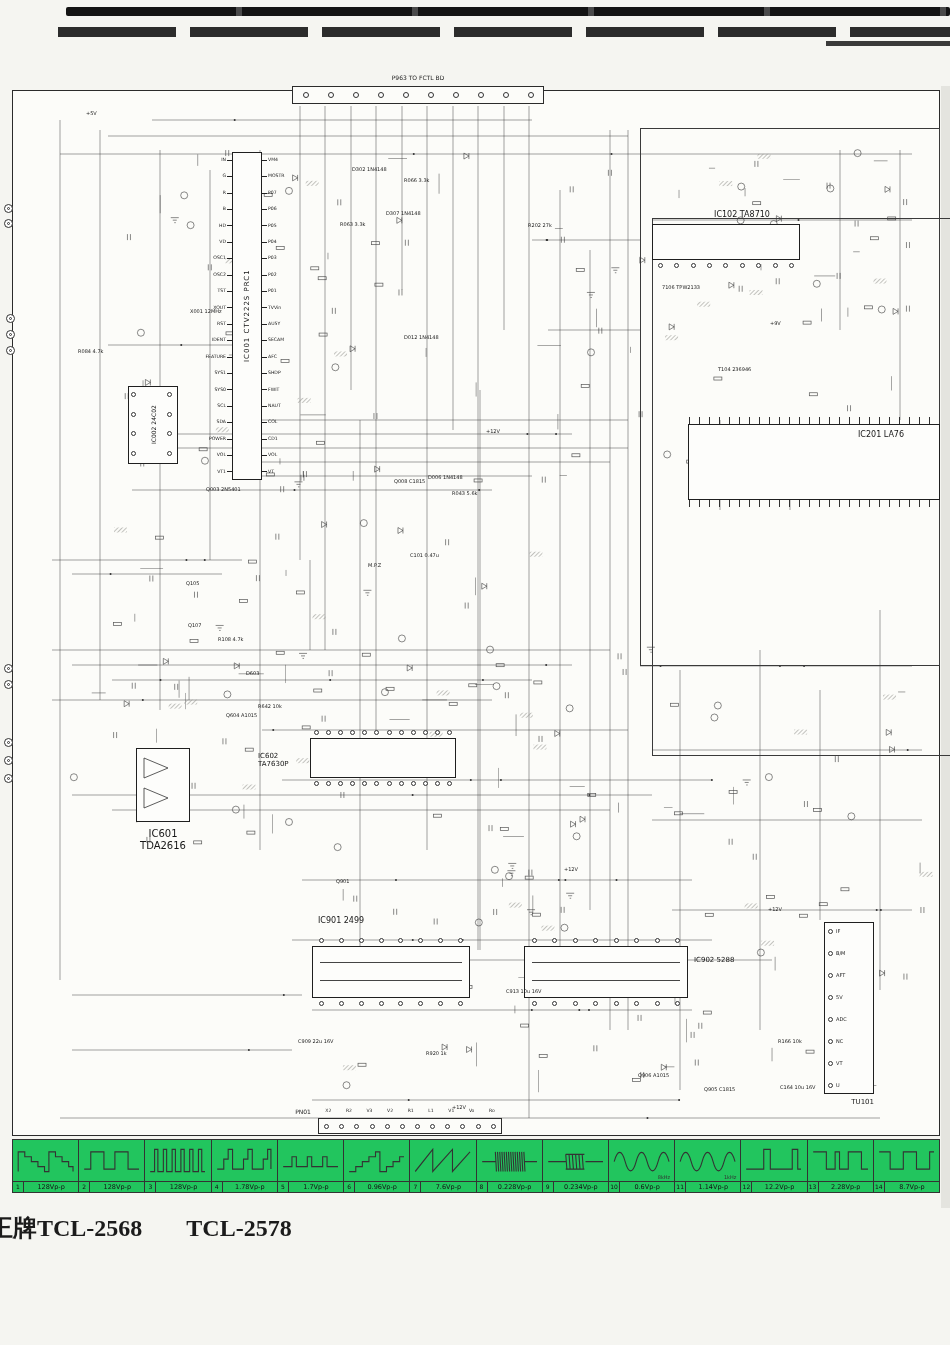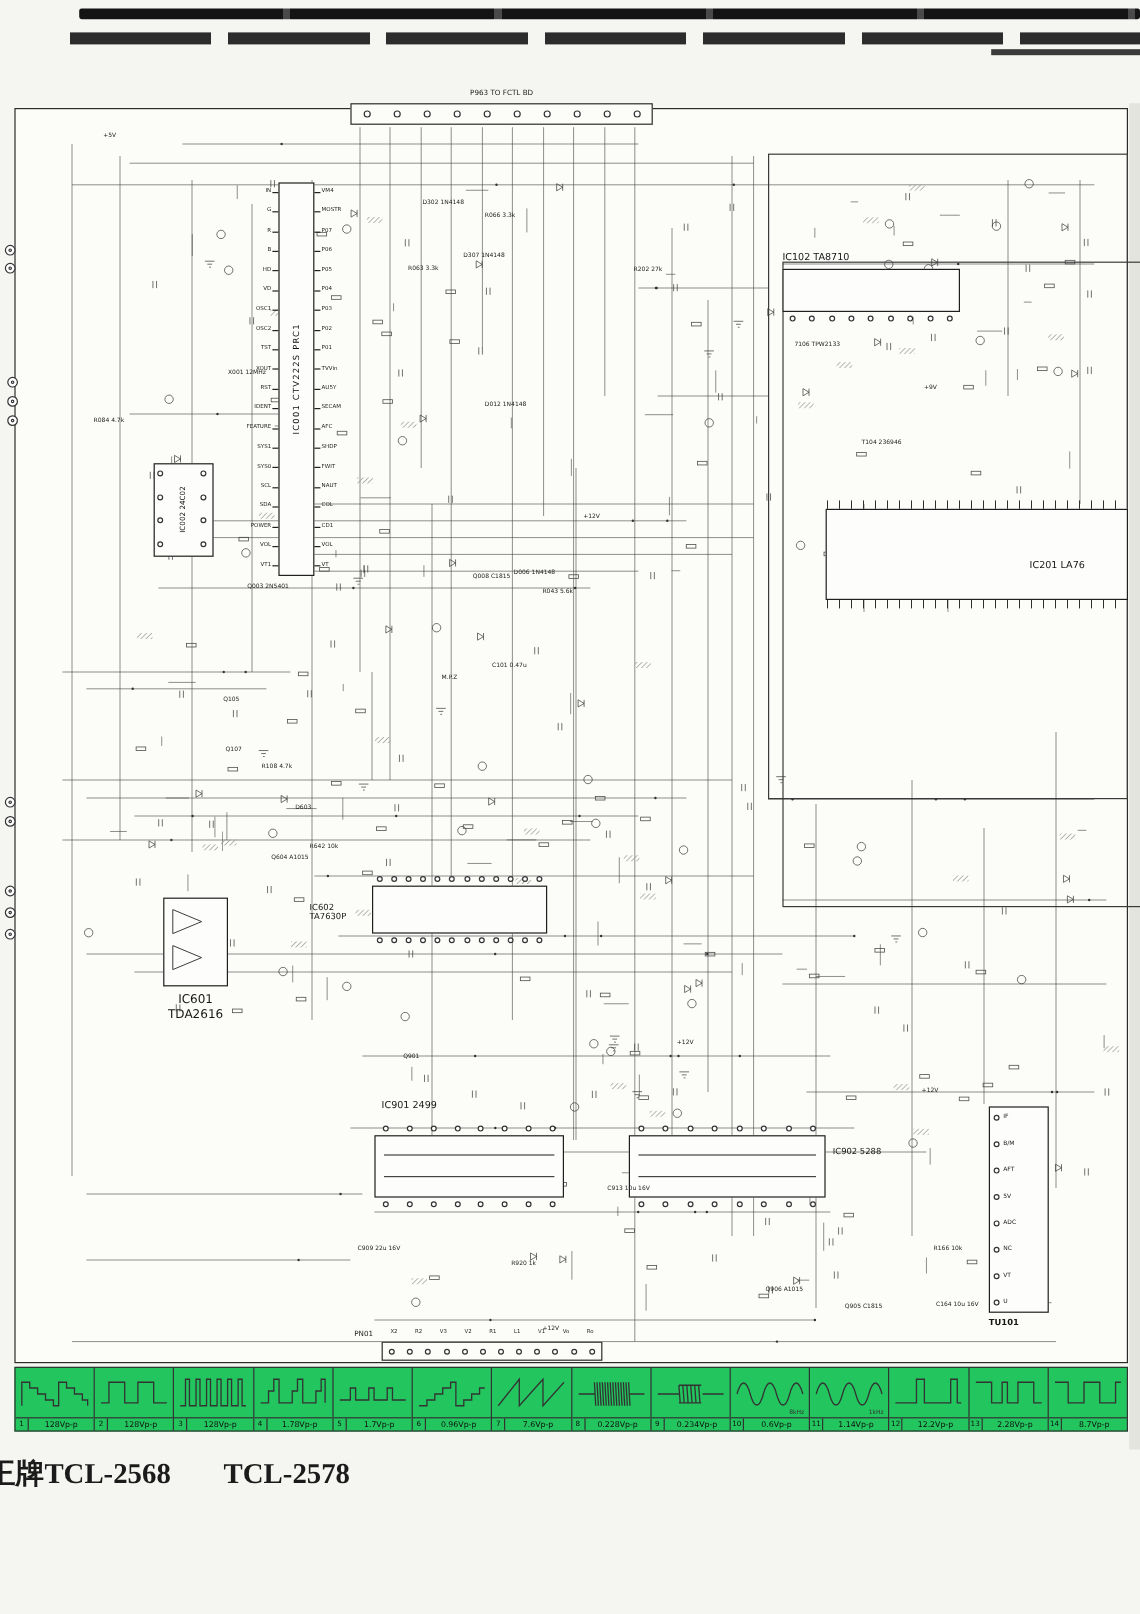--- a/index.html
+++ b/index.html
@@ -585,38 +585,38 @@
     <span class="pc sm"></span>
     <span class="pc sm"></span>
   </div>
 <div id="ic002-rcol" class="ccol" style="left:167px;top:392px;height:64px">
     <span class="pc sm"></span>
     <span class="pc sm"></span>
     <span class="pc sm"></span>
     <span class="pc sm"></span>
   </div>
 
-<div class="chiplabel" style="left:652px;top:210px;width:148px;text-align:left;font-size:8px">IC102 TA8710</div>
+<div class="chiplabel" style="left:668px;top:210px;width:148px;text-align:center;font-size:8px">IC102 TA8710</div>
 <div class="chip" style="left:652px;top:224px;width:148px;height:36px"></div>
 <div id="ic102-bot" class="crow" style="left:652px;top:261px;width:148px;height:9px">
     <span class="pc sm"></span>
     <span class="pc sm"></span>
     <span class="pc sm"></span>
     <span class="pc sm"></span>
     <span class="pc sm"></span>
     <span class="pc sm"></span>
     <span class="pc sm"></span>
     <span class="pc sm"></span>
     <span class="pc sm"></span>
   </div>
 
 <div class="chip" style="left:688px;top:424px;width:252px;height:76px"></div>
 <div class="ticks" style="left:689px;top:417px;width:250px;height:7px"></div>
 <div class="ticks" style="left:689px;top:500px;width:250px;height:7px"></div>
-<div class="chiplabel" style="left:858px;top:466px;font-size:8px">IC201 LA76</div>
+<div class="chiplabel" style="left:858px;top:430px;font-size:8px">IC201 LA76</div>
 
 <div class="chiplabel" style="left:258px;top:752px;width:50px;font-size:7px">IC602 TA7630P</div>
 <div class="chip" style="left:310px;top:738px;width:146px;height:40px"></div>
 <div id="ic602-top" class="crow" style="left:310px;top:728px;width:146px;height:9px">
     <span class="pc sm"></span>
     <span class="pc sm"></span>
     <span class="pc sm"></span>
     <span class="pc sm"></span>
     <span class="pc sm"></span>
     <span class="pc sm"></span>
@@ -726,21 +726,21 @@
     </div>
     <div class="tpin">
       <span class="pc sm"></span>
       <span>VT</span>
     </div>
     <div class="tpin">
       <span class="pc sm"></span>
       <span>U</span>
     </div>
   </div>
-<div class="chiplabel" style="left:824px;top:1098px;width:50px;text-align:left;font-size:7px;font-weight:bold">TU101</div>
+<div class="chiplabel" style="left:824px;top:1098px;width:50px;text-align:right;font-size:7px;font-weight:normal">TU101</div>
 
 <div class="connlabel" style="left:292px;top:74px;width:252px">P963 TO FCTL BD</div>
 <div id="conn-top" class="conn" style="left:292px;top:86px;width:252px;height:18px">
     <span class="pc"></span>
     <span class="pc"></span>
     <span class="pc"></span>
     <span class="pc"></span>
     <span class="pc"></span>
     <span class="pc"></span>
     <span class="pc"></span>

